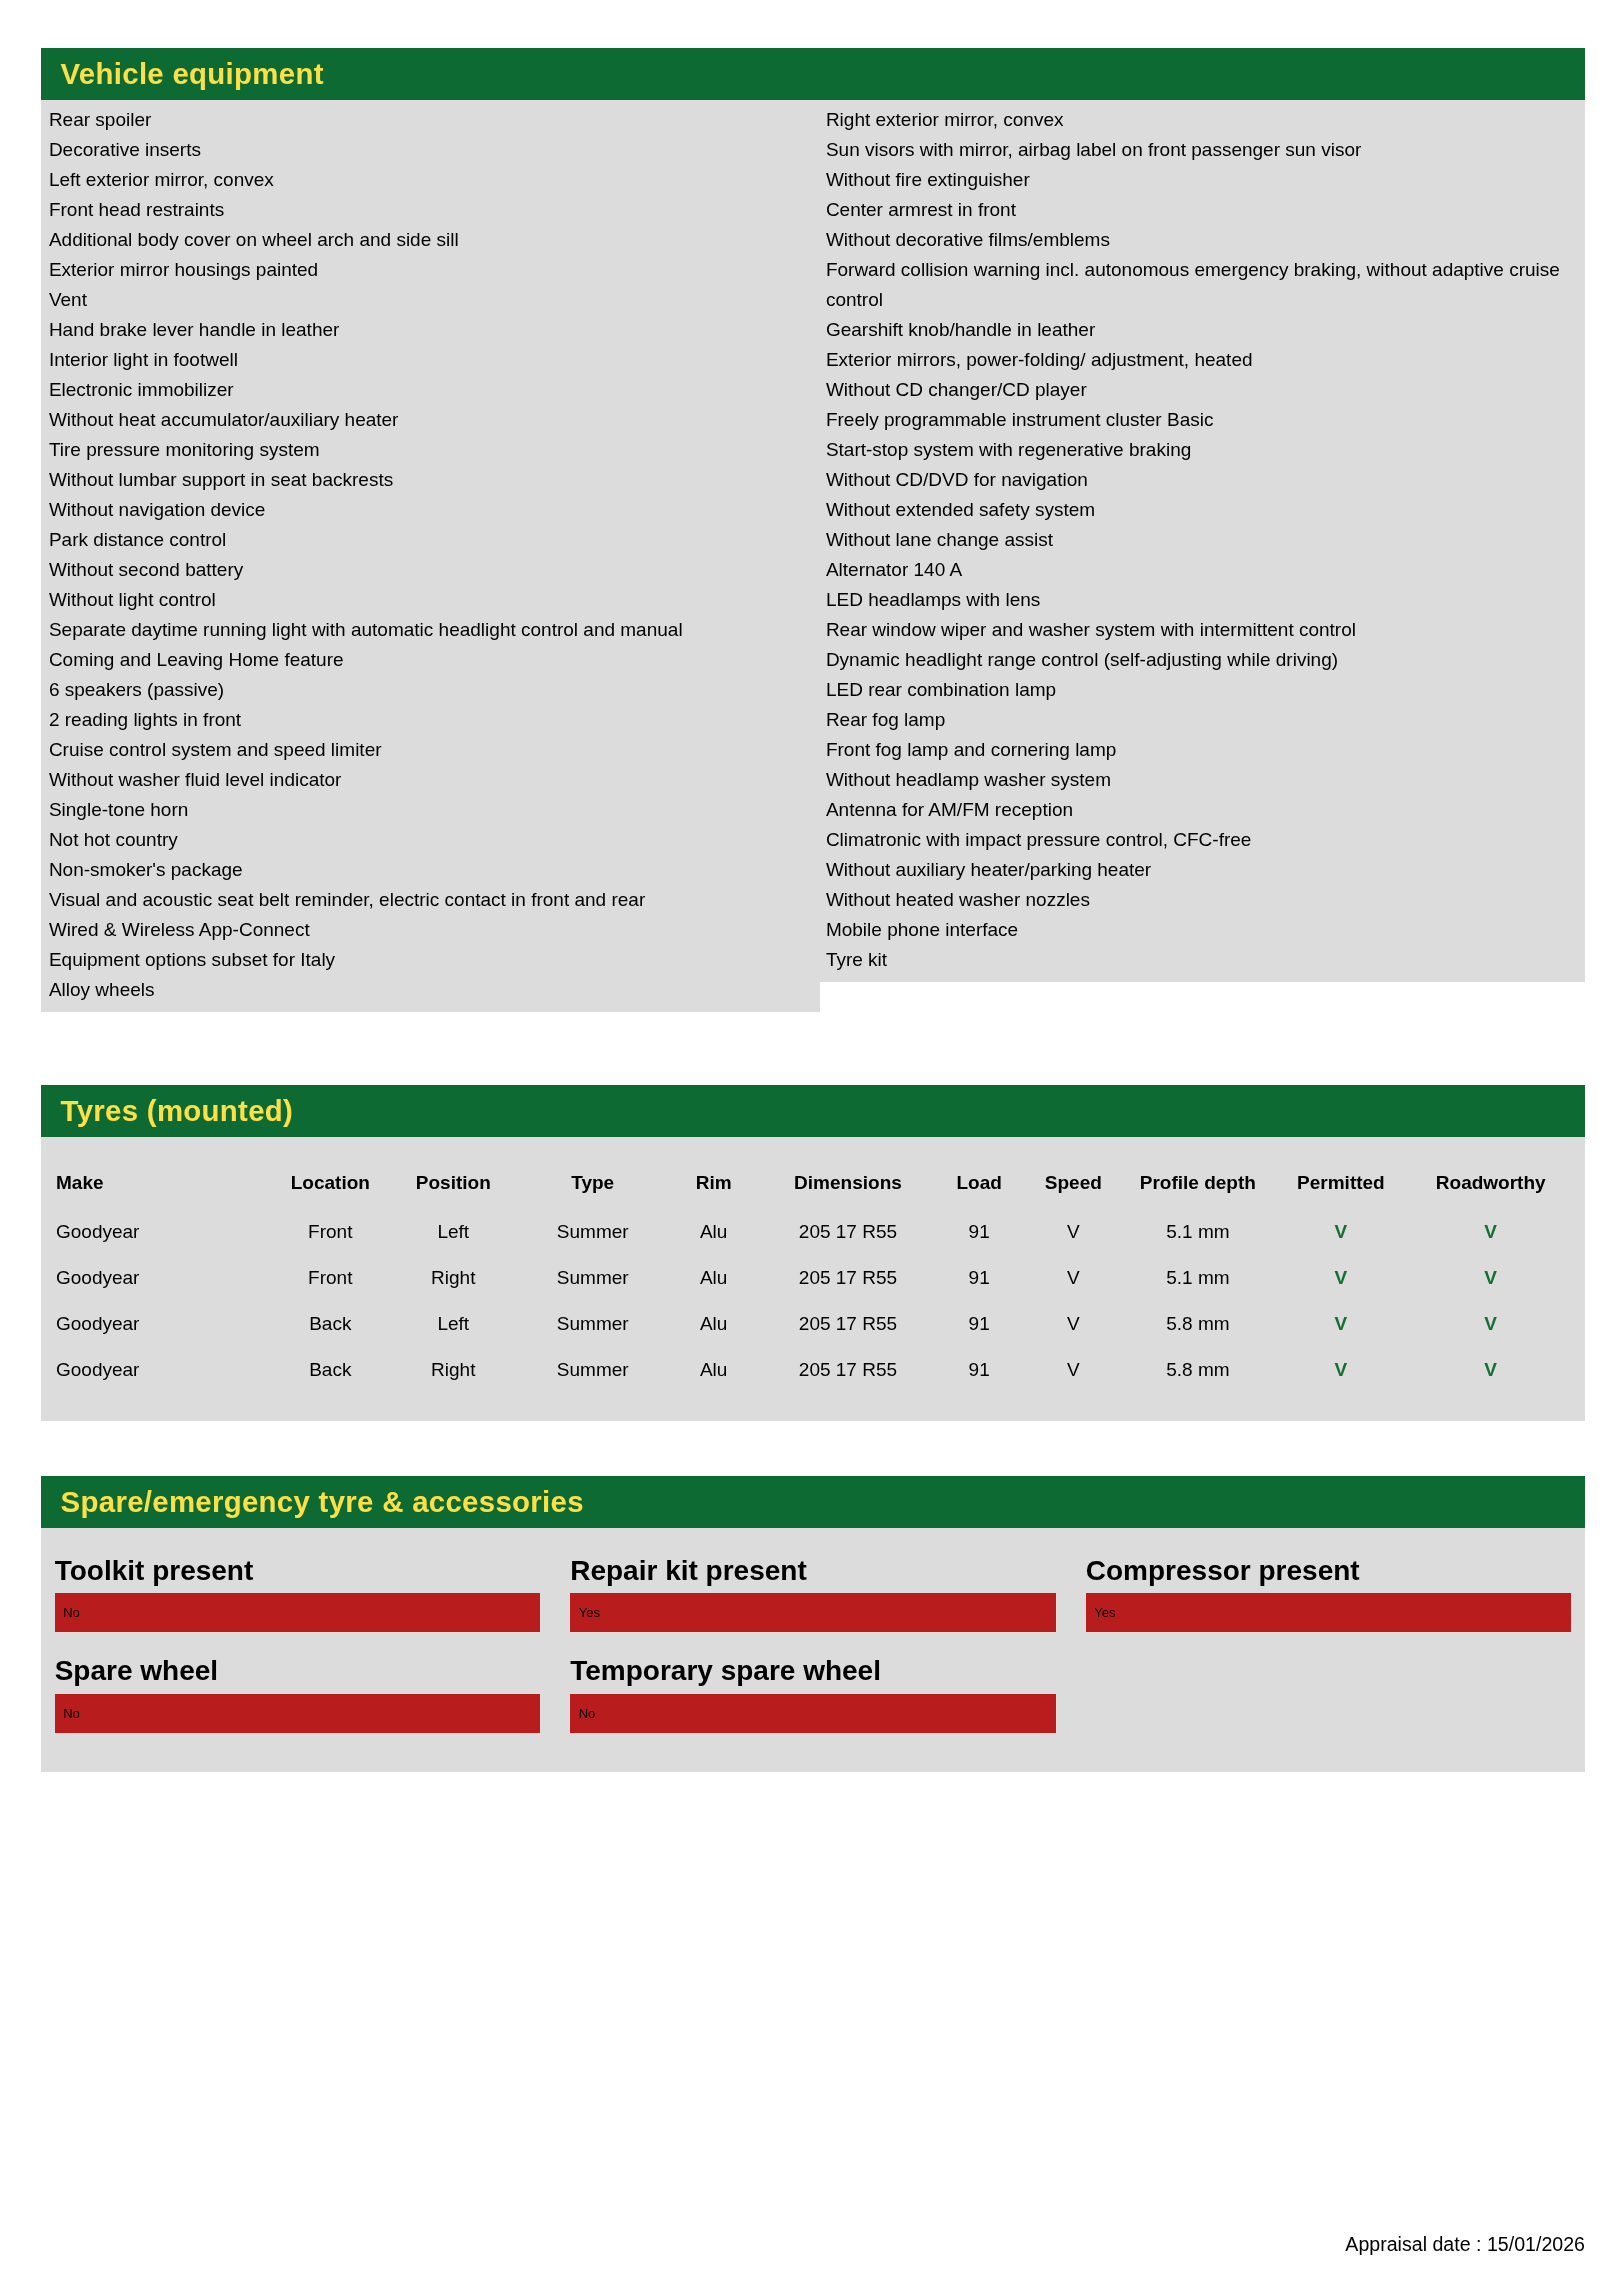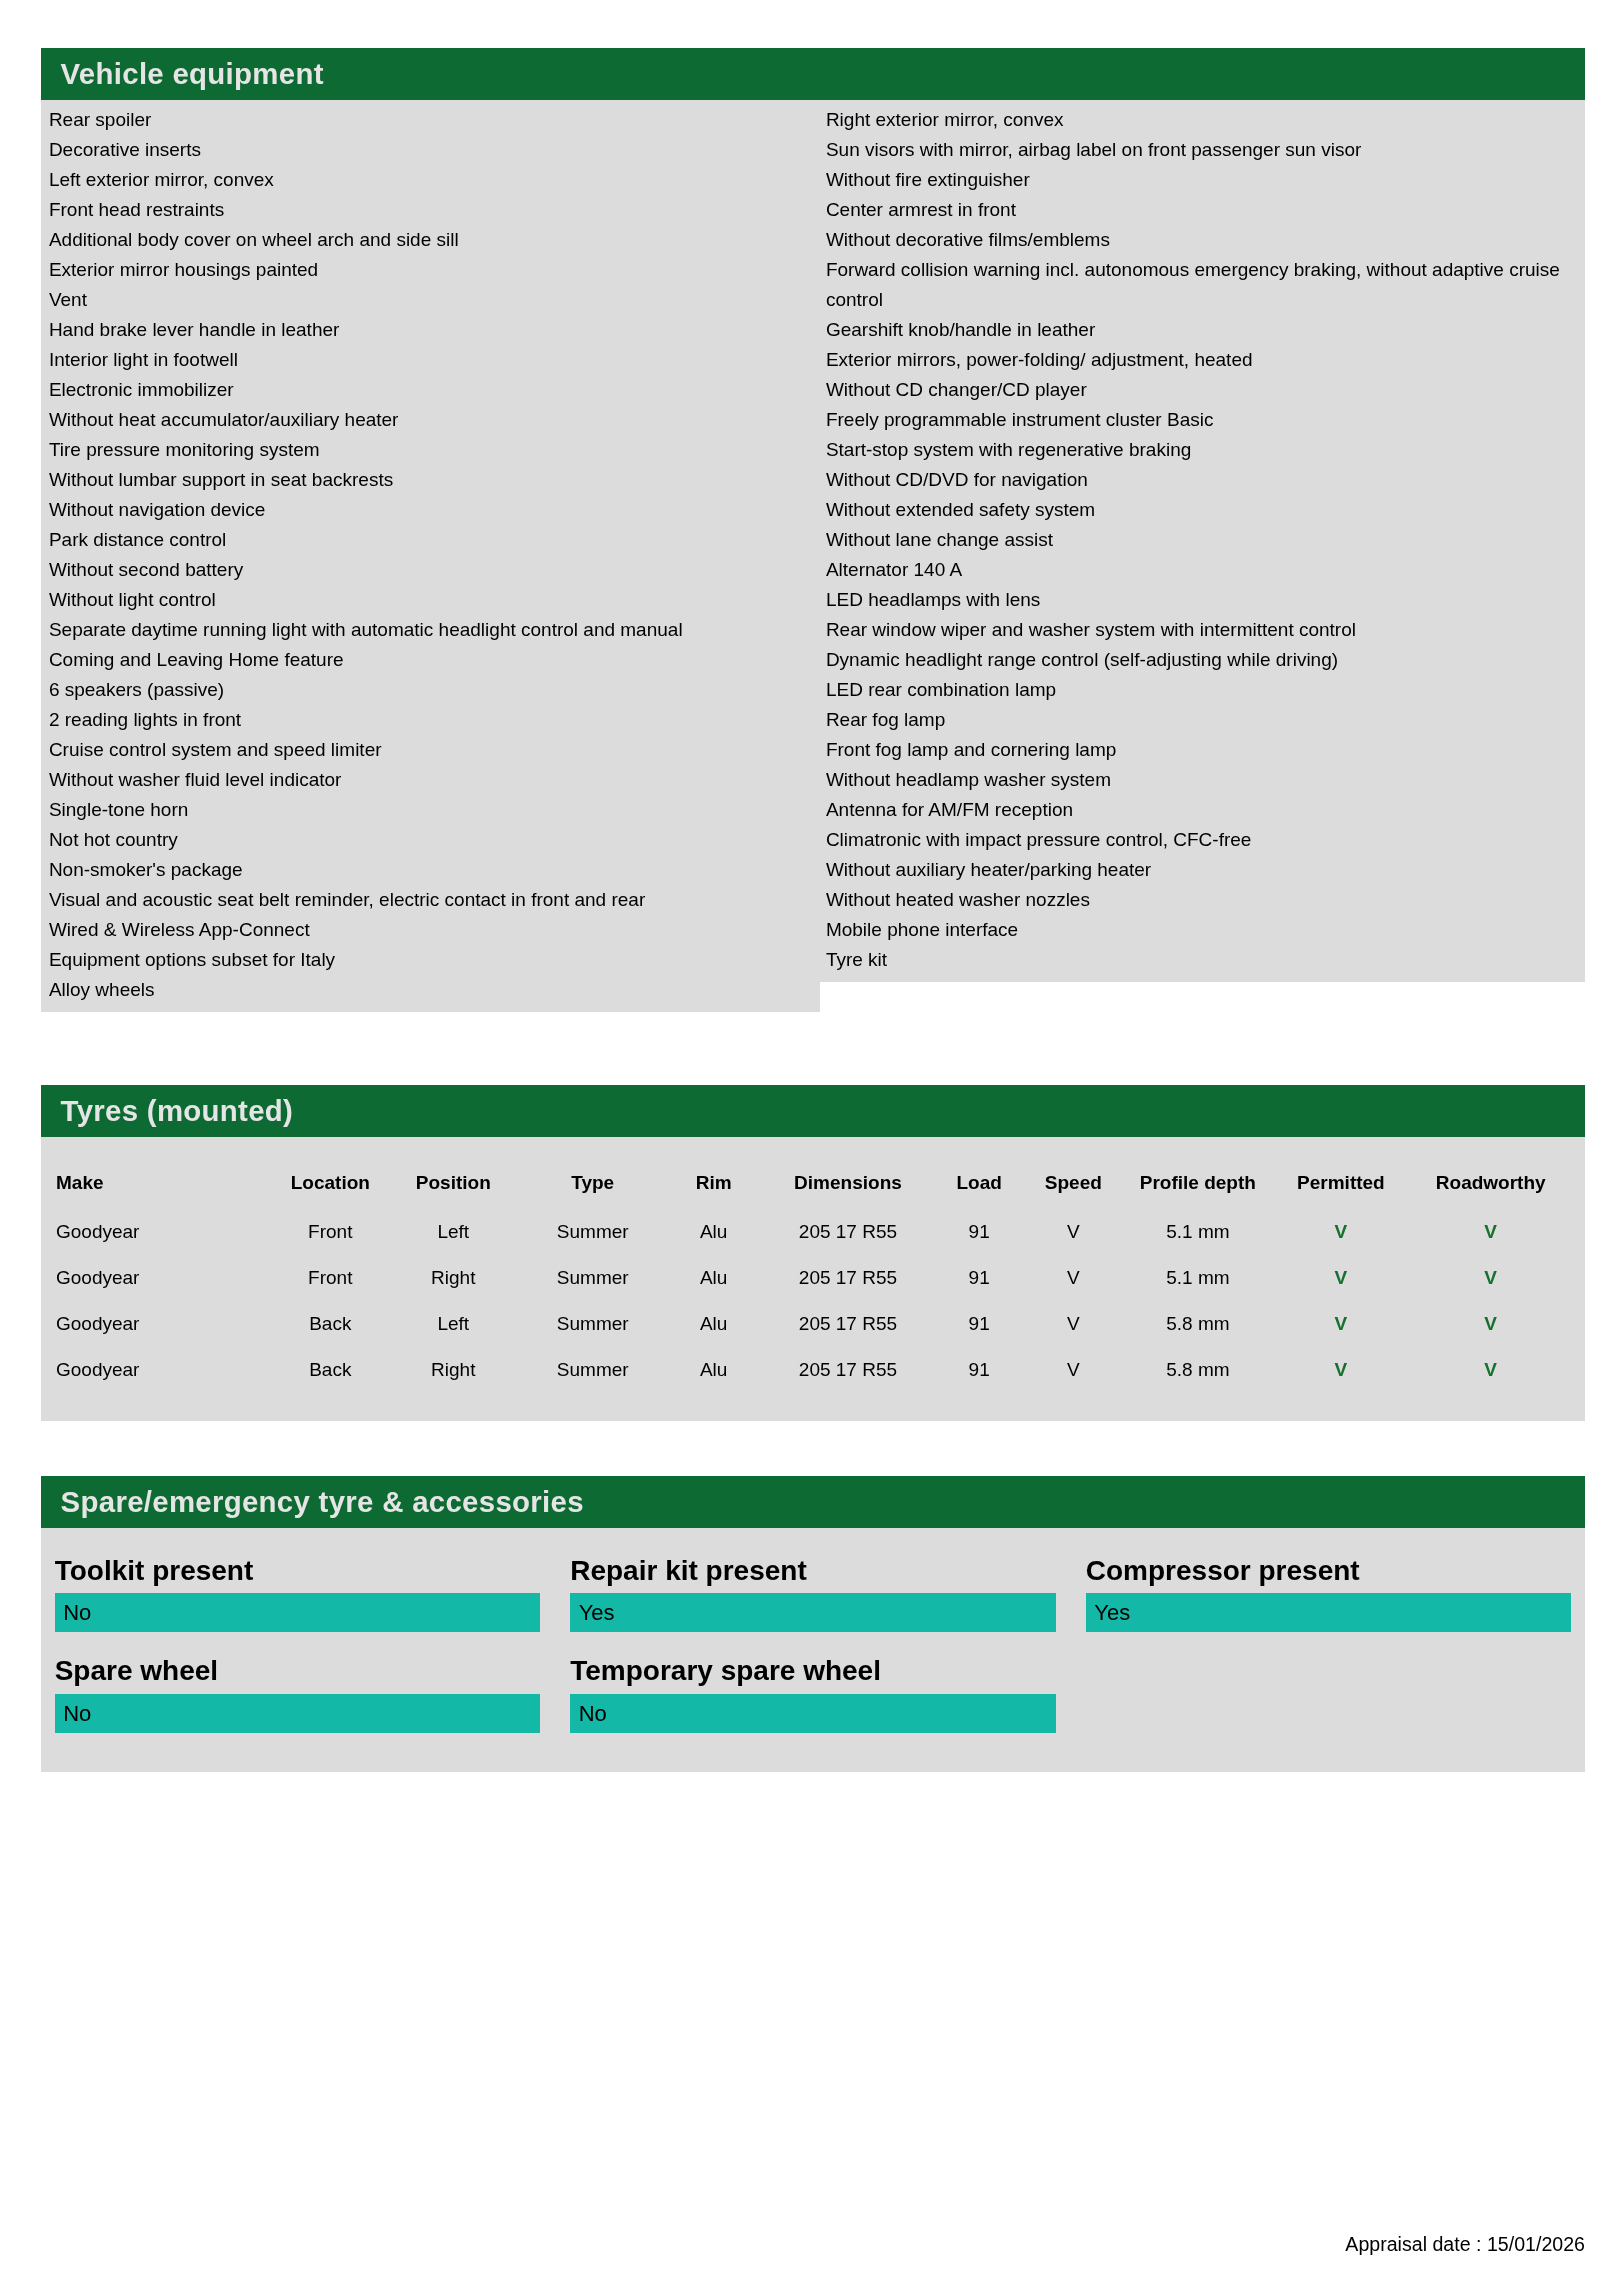--- a/index.html
+++ b/index.html
@@ -14,21 +14,21 @@
   }
   .content {
     position: absolute;
     left: 41px;
     top: 48px;
     width: 1544px;
   }
   
   .section-bar {
     background: var(--header_green, #0e6a33);
-    color: #e5e5e5;
+    color: #fde047;
     font-weight: bold;
     font-size: 29.4px;
     height: 52px;
     line-height: 52px;
     padding-left: 19.6px;
     box-sizing: border-box;
     letter-spacing: 0.3px;
   }
   
   .equip-cols {
@@ -103,23 +103,23 @@
     column-gap: 30px;
     row-gap: 26px;
   }
   .spare-label {
     font-size: 28px;
     font-weight: bold;
     margin-bottom: 9.8px;
     line-height: 26px;
   }
   .spare-box {
-    background: #14b8a6;
+    background: #b91c1c;
     height: 39px;
-    font-size: 22px;
+    font-size: 13px;
     display: flex;
     align-items: center;
     padding-left: 8.5px;
     box-sizing: border-box;
   }
   
   .footer-date {
     position: absolute;
     right: 38px;
     top: 2233px;

